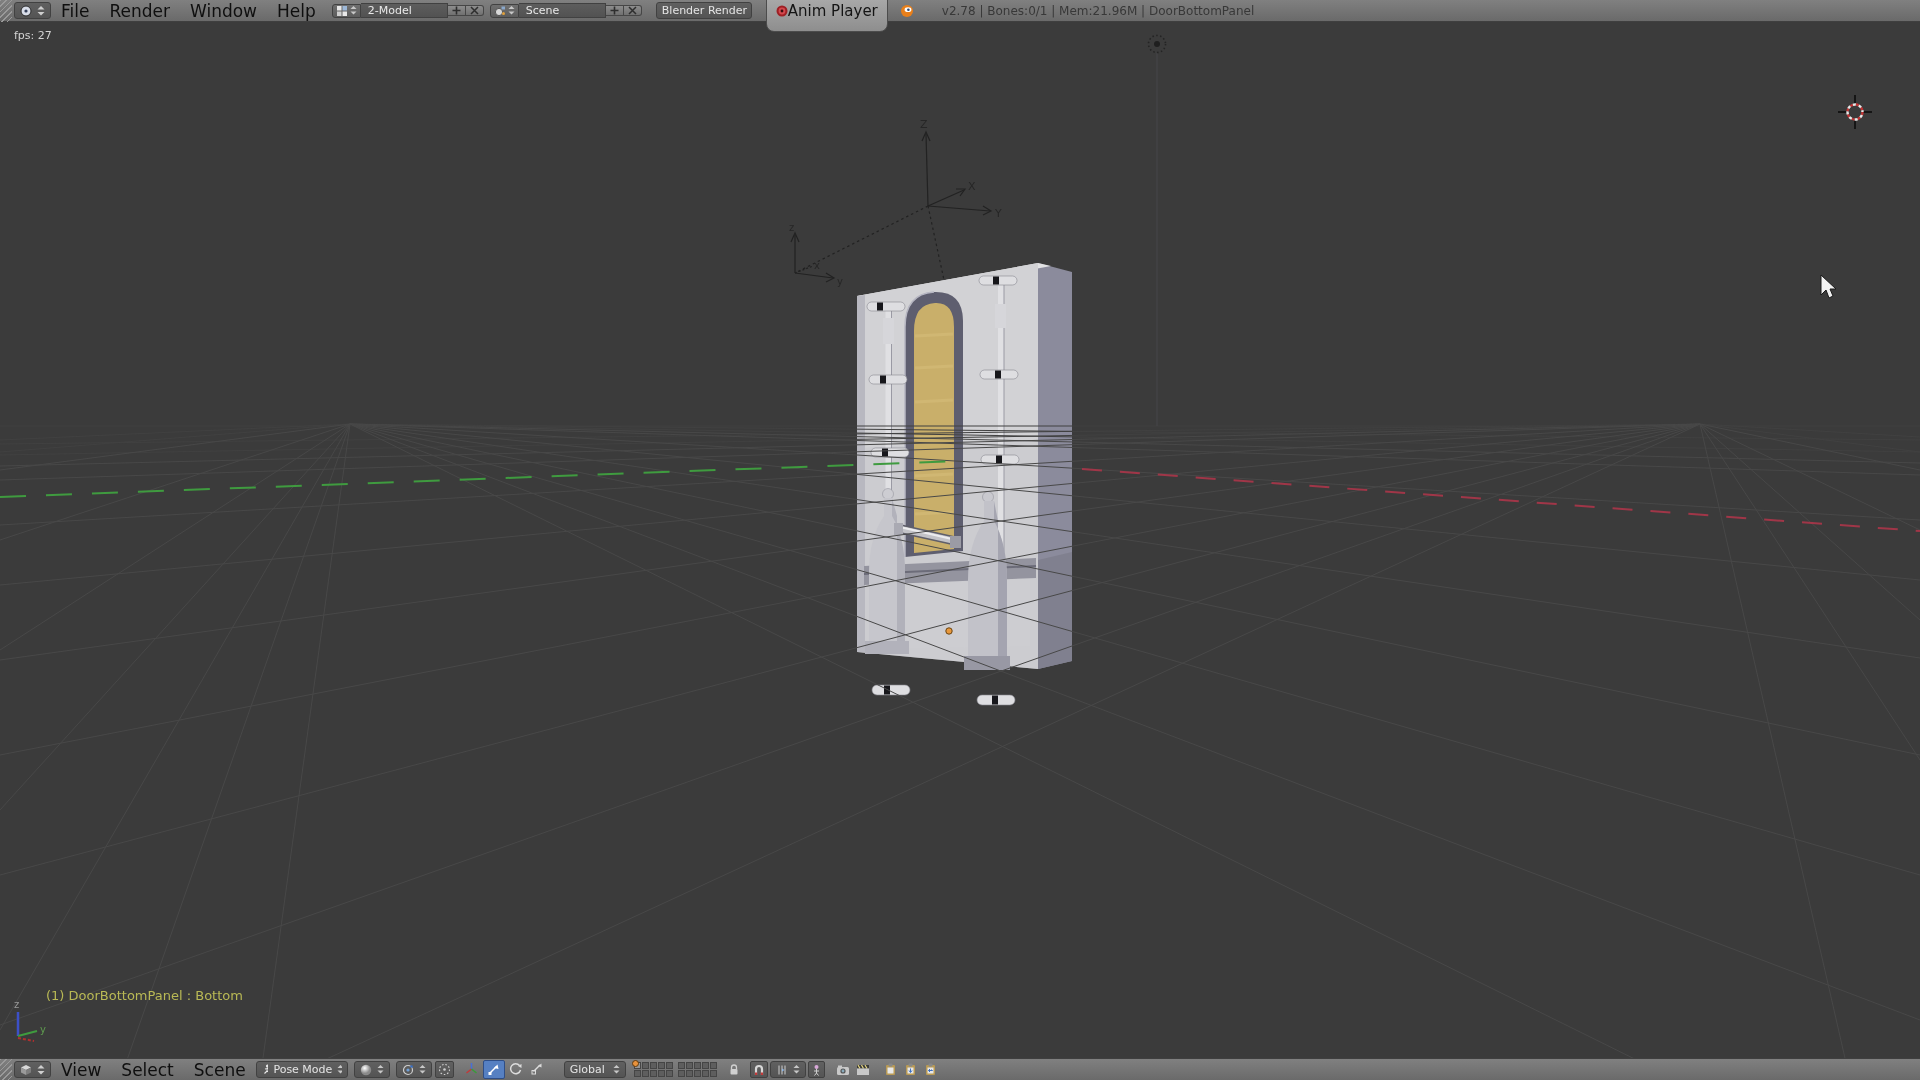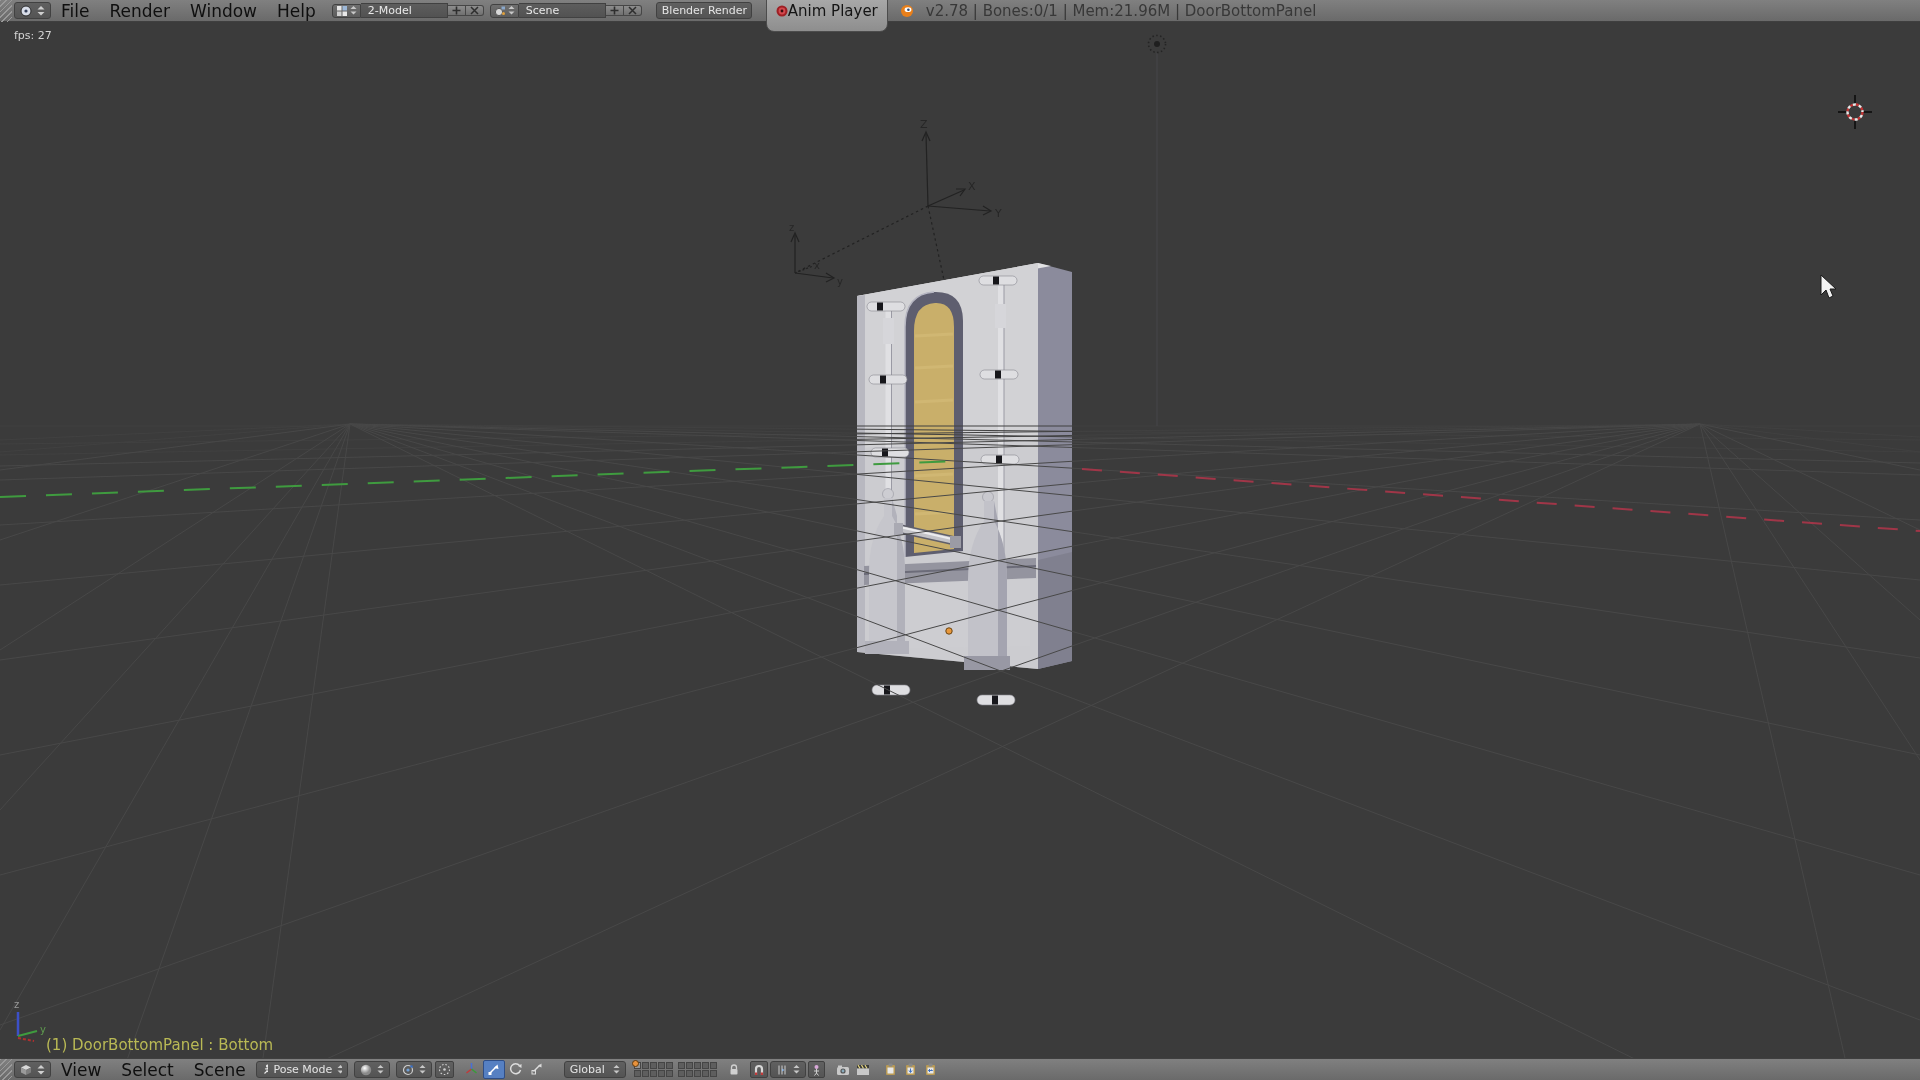--- a/index.html
+++ b/index.html
@@ -23,35 +23,35 @@
   .icochip{background:linear-gradient(#6f6f6f,#5c5c5c);border:1px solid #414141;
       border-radius:3px 0 0 3px;display:flex;align-items:center;padding:0 3px;gap:2px}
   .txtfield{background:linear-gradient(#5d5d5d,#525252);border:1px solid #414141;border-left:none;
       color:#e8e8e8;font-size:11px;display:flex;align-items:center;padding:0 7px;min-width:72px}
   .sqbtn{width:17px;background:linear-gradient(#8d8d8d,#707070);border:1px solid #464646;
       border-left:none;display:flex;align-items:center;justify-content:center}
   .sqbtn.last{border-radius:0 3px 3px 0}
   .pill{height:17px;background:linear-gradient(#b0b0b0,#8e8e8e);border:1px solid #4c4c4c;
       border-radius:8px;display:flex;align-items:center;padding:12px 9px;
       font-size:15px;color:#141414}
-  .status{font-size:15px;color:#383838;margin-left:12px;white-space:nowrap}
+  .status{font-size:12px;color:#383838;margin-left:28px;white-space:nowrap}
   .icobtn{height:17px;min-width:16px;display:flex;align-items:center;justify-content:center;
       padding:0 2px;border-radius:2px}
   .icobtn.framed{background:linear-gradient(#616161,#555);border:1px solid #414141;box-sizing:border-box}
   .icobtn.active{background:#5680c2;border:1px solid #2f4e86}
   
   .layers{display:flex;gap:5px;margin-left:8px}
   .laygrp{display:grid;grid-template-columns:repeat(5,7px);grid-auto-rows:7px;gap:1px;position:relative}
   .lay{background:#5e5e5e;border:1px solid #454545;box-sizing:border-box}
   .lay.on{background:#969696}
   .laydot{position:absolute;left:-2px;top:-2px;width:5px;height:5px;border-radius:50%;
       background:#e8923c;border:1px solid #5e3a0e}
   
   #fps{position:absolute;left:14px;top:29px;font-size:11px;color:#d4d4d4;z-index:3}
-  #objinfo{position:absolute;left:46px;top:1036px;font-size:15px;color:#b9b955;z-index:3}
+  #objinfo{position:absolute;left:46px;top:988px;font-size:13px;color:#b9b955;z-index:3}
   #scene{position:absolute;left:0;top:0;z-index:1}
   svg text{font-family:"DejaVu Sans",sans-serif}
 </style>
 </head>
 <body>
 
 <svg id="scene" width="1920" height="1080" viewBox="0 0 1920 1080">
   <defs>
     <clipPath id="vpclip">
         <rect x="0" y="22" width="1920" height="1036"></rect>

